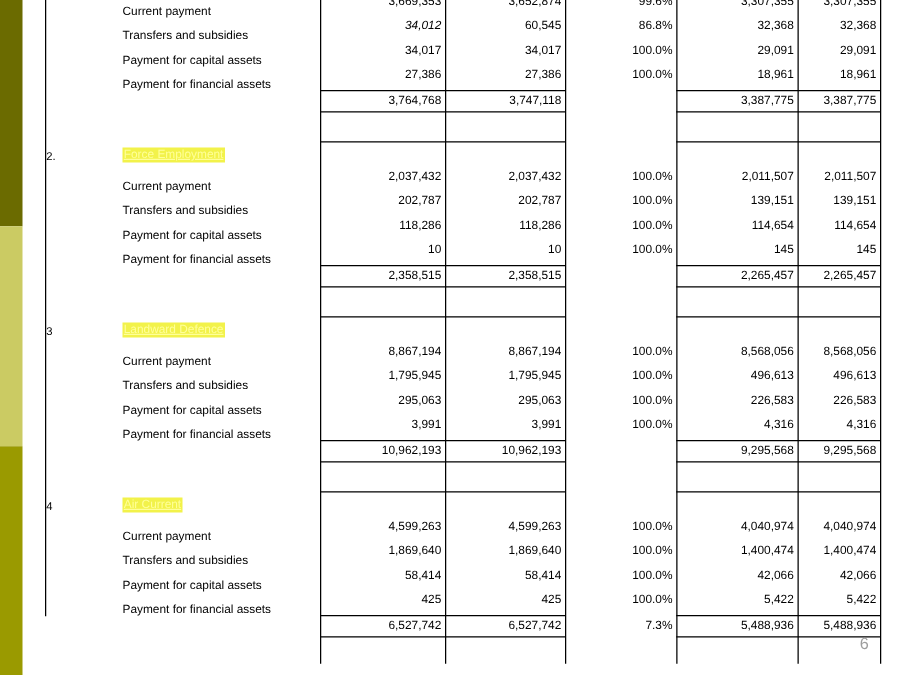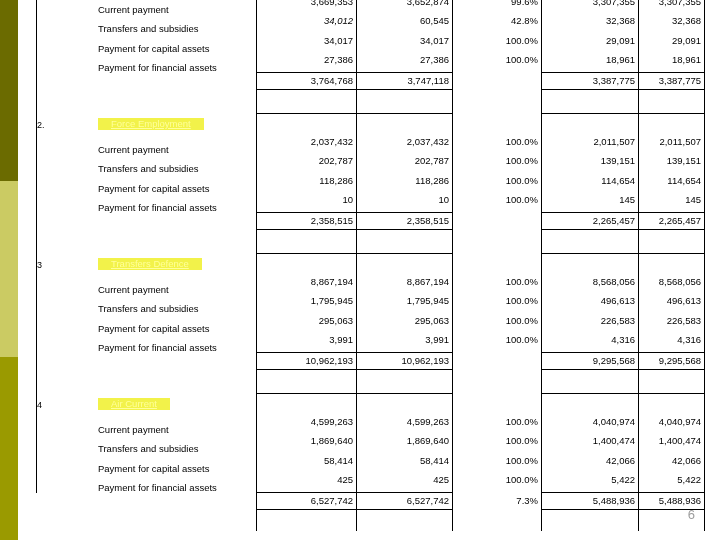--- a/index.html
+++ b/index.html
@@ -40,21 +40,21 @@
   .label{
     position:absolute;left:62px;width:190px;
     font-size:9.5px;color:#000000;line-height:12px;
     white-space:nowrap;
   }
   .prog{
     position:absolute;left:62px;
     font-size:9.5px;line-height:12px;white-space:nowrap;
     color:#ffff99;background:#f2f24a;
     text-decoration:underline;
-    padding:0 13px;
+    padding:0 1px;
   }
 
   
   .cell{
     position:absolute;
     font-size:9.5px;color:#000000;line-height:12px;
     text-align:right;white-space:nowrap;
     padding-right:3px;
     box-sizing:border-box;
   }
@@ -91,21 +91,21 @@
   <div id="table">
       <div class="label" style="top: 4px;">Current payment</div>
       <div class="cell c1" style="top: -4px;">3,669,353</div>
       <div class="cell c2" style="top: -4px;">3,652,874</div>
       <div class="cell cpct" style="top: -4px;">99.6%</div>
       <div class="cell c3" style="top: -4px;">3,307,355</div>
       <div class="cell c4" style="top: -4px;">3,307,355</div>
       <div class="label" style="top: 23.4px;">Transfers and subsidies</div>
       <div class="cell c1" style="top: 15.4px; font-style: italic;">34,012</div>
       <div class="cell c2" style="top: 15.4px;">60,545</div>
-      <div class="cell cpct" style="top: 15.4px;">42.8%</div>
+      <div class="cell cpct" style="top: 15.4px;">86.8%</div>
       <div class="cell c3" style="top: 15.4px;">32,368</div>
       <div class="cell c4" style="top: 15.4px;">32,368</div>
       <div class="label" style="top: 42.8px;">Payment for capital assets</div>
       <div class="cell c1" style="top: 34.8px;">34,017</div>
       <div class="cell c2" style="top: 34.8px;">34,017</div>
       <div class="cell cpct" style="top: 34.8px;">100.0%</div>
       <div class="cell c3" style="top: 34.8px;">29,091</div>
       <div class="cell c4" style="top: 34.8px;">29,091</div>
       <div class="label" style="top: 62.2px;">Payment for financial assets</div>
       <div class="cell c1" style="top: 54.2px;">27,386</div>
@@ -153,21 +153,21 @@
       <div class="cell c2" style="top: 214.6px;">2,358,515</div>
       <div class="cell c3" style="top: 214.6px;">2,265,457</div>
       <div class="cell c4" style="top: 214.6px;">2,265,457</div>
       <div class="hline" style="left: 220px; width: 196px; top: 211.6px;"></div>
       <div class="hline" style="left: 505px; width: 163px; top: 211.6px;"></div>
       <div class="hline" style="left: 220px; width: 196px; top: 228.6px;"></div>
       <div class="hline" style="left: 505px; width: 163px; top: 228.6px;"></div>
       <div class="hline" style="left: 220px; width: 196px; top: 252.6px;"></div>
       <div class="hline" style="left: 505px; width: 163px; top: 252.6px;"></div>
       <div class="num" style="top: 260px;">3</div>
-      <div class="prog" style="top: 258px;">Transfers Defence</div>
+      <div class="prog" style="top: 258px;">Landward Defence</div>
       <div class="label" style="top: 284px;">Current payment</div>
       <div class="cell c1" style="top: 276px;">8,867,194</div>
       <div class="cell c2" style="top: 276px;">8,867,194</div>
       <div class="cell cpct" style="top: 276px;">100.0%</div>
       <div class="cell c3" style="top: 276px;">8,568,056</div>
       <div class="cell c4" style="top: 276px;">8,568,056</div>
       <div class="label" style="top: 303.4px;">Transfers and subsidies</div>
       <div class="cell c1" style="top: 295.4px;">1,795,945</div>
       <div class="cell c2" style="top: 295.4px;">1,795,945</div>
       <div class="cell cpct" style="top: 295.4px;">100.0%</div>

